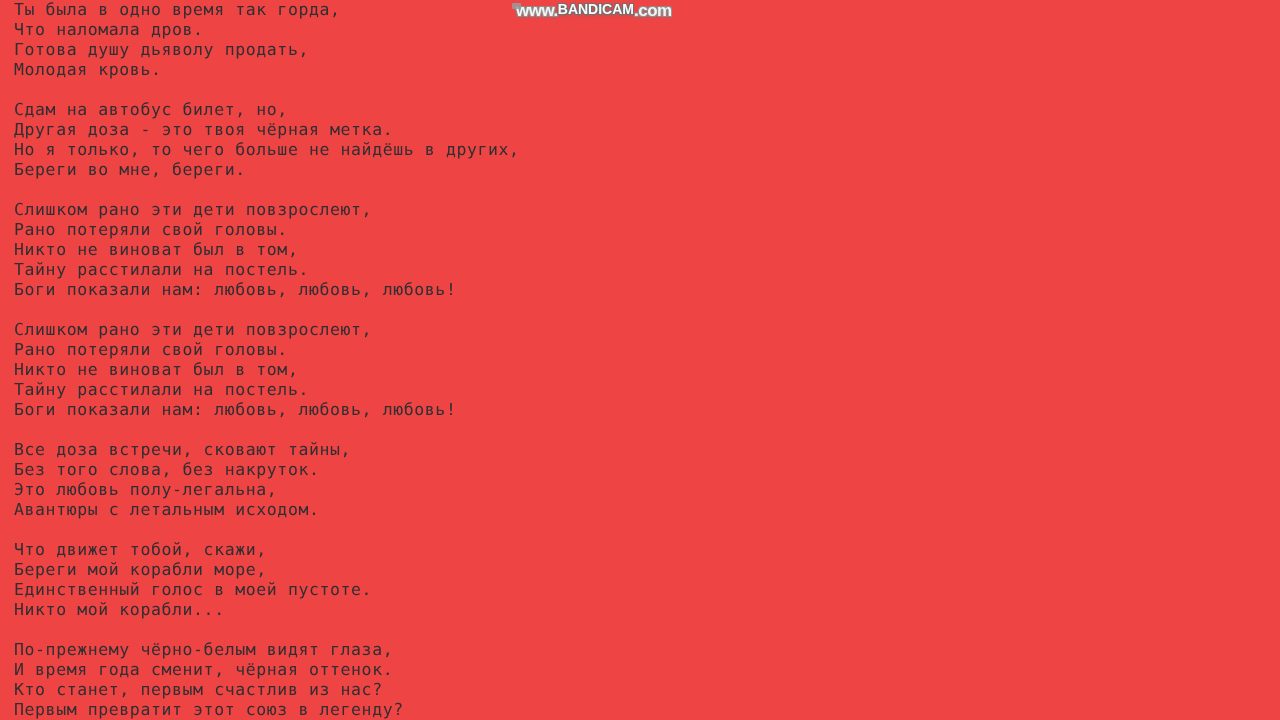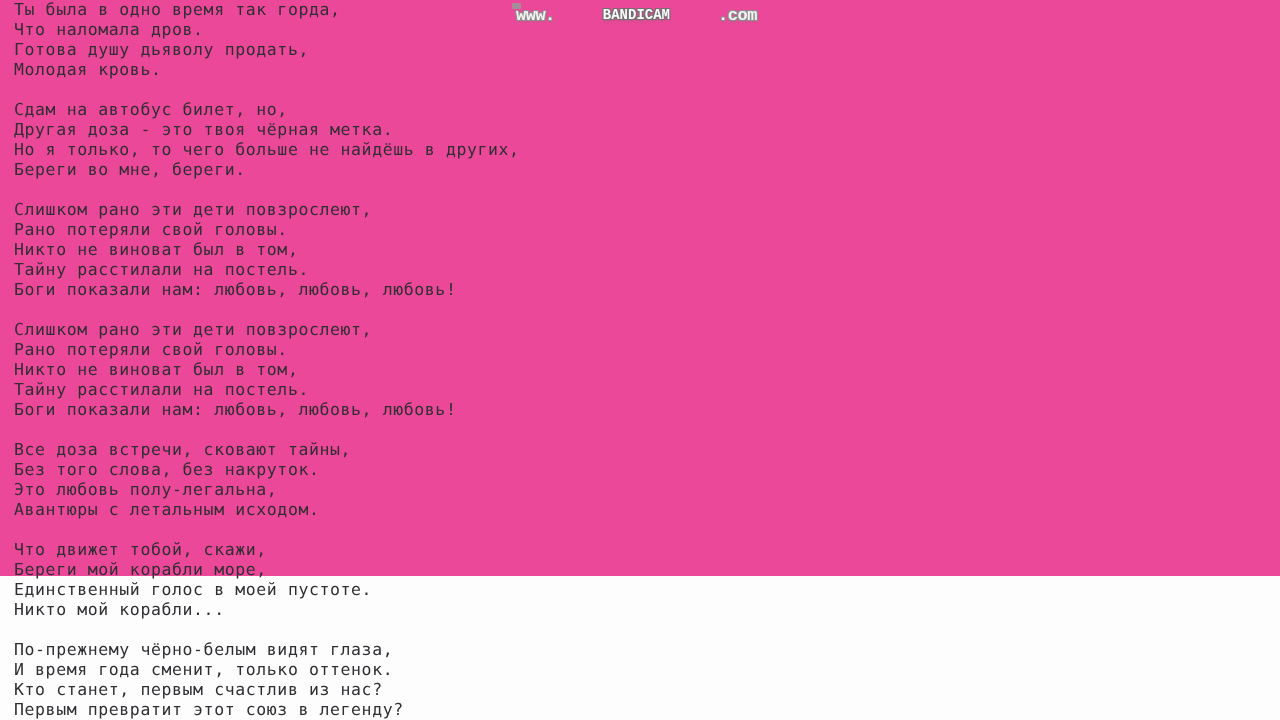--- a/index.html
+++ b/index.html
@@ -11,22 +11,22 @@
     width: 1280px;
     height: 720px;
     background: #fdfdfd;
     overflow: hidden;
     font-family: "DejaVu Sans Mono", "Liberation Mono", monospace;
   }
 
   #screen {
     position: relative;
     width: 1280px;
-    height: 576px;
-    background: #ec4899;
+    height: 720px;
+    background: #ef4444;
   }
 
   
   #lyrics {
     position: absolute;
     left: 14px;
     top: 0px;
     width: 1252px;
     padding: 0;
     margin: 0;
@@ -51,26 +51,24 @@
     color: transparent;
   }
 
   
   #watermark {
     position: absolute;
     left: 516px;
     top: 1px;
     height: 28px;
     display: flex;
-    align-items: center;
-    font-family: Liberation Mono, monospace;
+    font-family: Liberation Sans, sans-serif;
     font-weight: bold;
     user-select: none;
     pointer-events: auto;
-    gap: 48px;
   }
 
   #watermark .wm-small {
     font-size: 17px;
     letter-spacing: -0.5px;
     color: #f4f4f4;
     -webkit-text-stroke: 0px;
     text-shadow:
       -1px -1px 0 #8e8e8e,
        1px -1px 0 #8e8e8e,
@@ -136,21 +134,21 @@
       <div class="line">Без того слова, без накруток.</div>
       <div class="line">Это любовь полу-легальна,</div>
       <div class="line">Авантюры с летальным исходом.</div>
       <div class="line blank">&nbsp;</div>
       <div class="line">Что движет тобой, скажи,</div>
       <div class="line">Береги мой корабли море,</div>
       <div class="line">Единственный голос в моей пустоте.</div>
       <div class="line">Никто мой корабли...</div>
       <div class="line blank">&nbsp;</div>
       <div class="line">По-прежнему чёрно-белым видят глаза,</div>
-      <div class="line">И время года сменит, только оттенок.</div>
+      <div class="line">И время года сменит, чёрная оттенок.</div>
       <div class="line">Кто станет, первым счастлив из нас?</div>
       <div class="line">Первым превратит этот союз в легенду?</div>
     </div>
 
   <div id="watermark">
     <span class="wm-nub"></span>
     <span class="wm-small">www.</span>
     <span class="wm-big">BANDICAM</span>
     <span class="wm-small">.com</span>
   </div>

